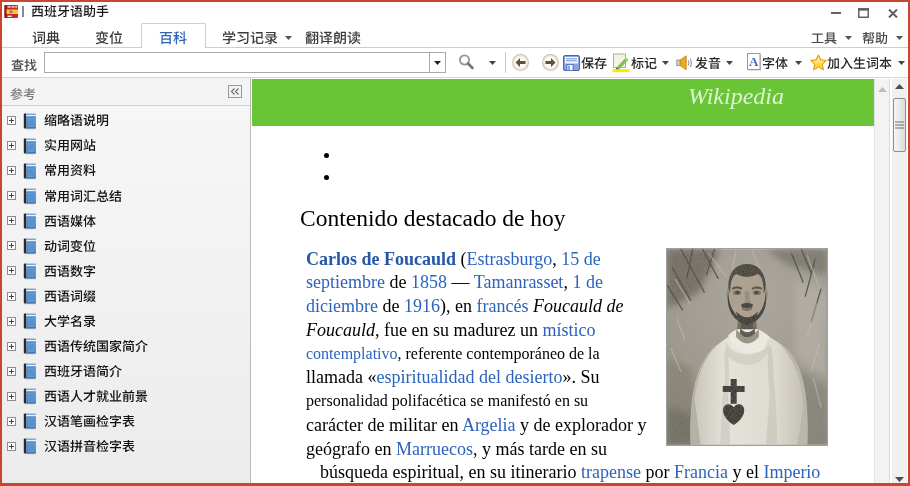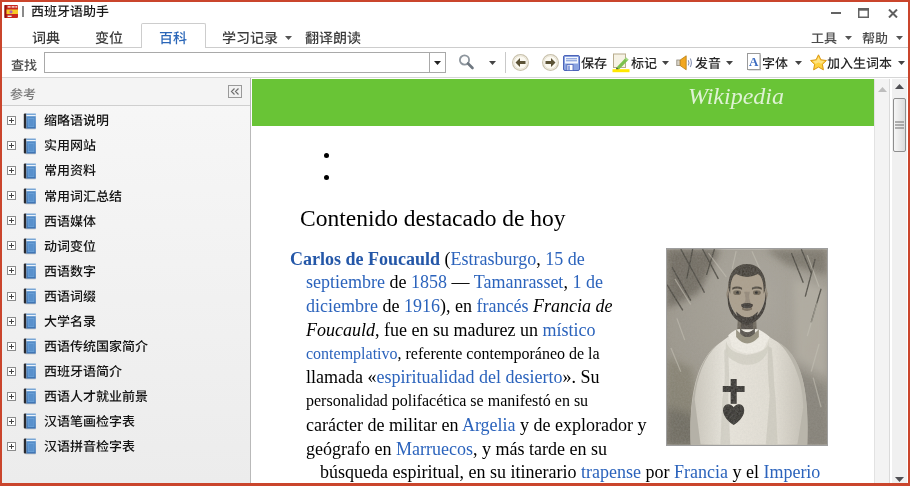--- a/index.html
+++ b/index.html
@@ -448,23 +448,23 @@
 <rect x="5.6" y="5.9" width="5" height="7.3" fill="#5890cc"></rect>
 </svg>
 <svg style="position:absolute;left:43.5px;top:438.2px;" width="92.0" height="16.9" viewBox="0 -13.0 92.0 16.9">
     <path d="M4.7 -10.1H11V-8.9H4.7ZM6.3 -9Q6.8 -6.9 7.6 -5.1Q8.4 -3.4 9.7 -2Q10.9 -0.7 12.7 0Q12.5 0.1 12.4 0.3Q12.2 0.5 12.1 0.7Q11.9 0.9 11.8 1Q10 0.2 8.7 -1.2Q7.4 -2.6 6.6 -4.6Q5.7 -6.5 5.2 -8.8ZM10.8 -10.1H11L11.2 -10.1L11.9 -9.9Q11.6 -7.5 11 -5.8Q10.3 -4 9.3 -2.7Q8.4 -1.3 7.1 -0.4Q5.9 0.5 4.5 1.1Q4.3 0.8 4.1 0.5Q3.9 0.2 3.7 0Q5.1 -0.4 6.3 -1.3Q7.4 -2.1 8.3 -3.3Q9.2 -4.5 9.9 -6.2Q10.5 -7.8 10.8 -9.8ZM1.1 -9.9 1.8 -10.8Q2.2 -10.6 2.7 -10.3Q3.1 -10.1 3.6 -9.9Q4 -9.6 4.3 -9.4L3.6 -8.4Q3.3 -8.6 2.9 -8.9Q2.5 -9.2 2 -9.4Q1.6 -9.7 1.1 -9.9ZM0.5 -6.3 1.1 -7.2Q1.5 -7.1 2 -6.9Q2.5 -6.6 2.9 -6.4Q3.3 -6.1 3.6 -5.9L3 -4.9Q2.7 -5.1 2.3 -5.4Q1.9 -5.6 1.4 -5.9Q0.9 -6.1 0.5 -6.3ZM0.9 0.1Q1.2 -0.4 1.6 -1.1Q2.1 -1.8 2.5 -2.5Q2.9 -3.3 3.3 -4.1L4.2 -3.2Q3.8 -2.6 3.4 -1.8Q3 -1.1 2.6 -0.4Q2.2 0.3 1.8 0.9Z M17.6 -10.5H25.1V-9.4H17.6ZM17.1 -5.6H25.5V-4.5H17.1ZM18.2 -3.6H24.7V1.1H23.4V-2.5H19.3V1.1H18.2ZM18.8 -0.5H23.9V0.6H18.8ZM20.2 -10.1 21.5 -10Q21.3 -9.2 21.1 -8.2Q20.9 -7.3 20.7 -6.4Q20.5 -5.6 20.4 -5H19.1Q19.2 -5.4 19.4 -6.1Q19.5 -6.7 19.7 -7.4Q19.9 -8.1 20 -8.8Q20.1 -9.5 20.2 -10.1ZM18 -8.2H23.4V-7.1H18ZM23.1 -8.2H23.2L23.4 -8.2L24.3 -8.2Q24.2 -7.4 24.2 -6.6Q24.1 -5.7 24 -5L22.8 -5.1Q22.9 -5.6 22.9 -6.1Q23 -6.7 23 -7.2Q23.1 -7.7 23.1 -8.1ZM14.1 -9.9 14.9 -10.7Q15.3 -10.4 15.7 -10.1Q16.1 -9.7 16.4 -9.4Q16.8 -9 17 -8.7L16.1 -7.9Q15.9 -8.2 15.6 -8.5Q15.3 -8.9 14.9 -9.3Q14.5 -9.6 14.1 -9.9ZM13.5 -6.9H15.9V-5.7H13.5ZM15.3 0.8 15.1 -0.3 15.4 -0.8 17.8 -2.4Q17.8 -2.1 17.9 -1.8Q18 -1.5 18.1 -1.3Q17.3 -0.7 16.8 -0.3Q16.2 0 16 0.2Q15.7 0.5 15.5 0.6Q15.4 0.7 15.3 0.8ZM15.3 0.8Q15.3 0.7 15.2 0.4Q15 0.2 14.9 0Q14.8 -0.2 14.7 -0.3Q14.9 -0.4 15 -0.7Q15.2 -0.9 15.2 -1.4V-6.9H16.4V-0.4Q16.4 -0.4 16.2 -0.3Q16.1 -0.1 15.8 0.1Q15.6 0.2 15.5 0.4Q15.3 0.6 15.3 0.8Z M26.3 -4.2Q27.1 -4.4 28.1 -4.7Q29.2 -5 30.2 -5.3L30.4 -4.2Q29.4 -3.9 28.4 -3.6Q27.4 -3.3 26.6 -3ZM26.5 -8.4H30.4V-7.3H26.5ZM28 -11H29.2V-0.4Q29.2 0 29.1 0.3Q29 0.6 28.7 0.8Q28.4 0.9 28 1Q27.6 1 27 1Q27 0.8 26.9 0.4Q26.8 0.1 26.6 -0.2Q27 -0.2 27.3 -0.2Q27.7 -0.2 27.8 -0.2Q27.9 -0.2 27.9 -0.3Q28 -0.3 28 -0.4ZM31.1 -8.3H38.1V-7.1H31.1ZM30.7 -4.8H38.4V-3.6H30.7ZM35.4 -7.9H36.7V1H35.4ZM31.8 -10.5 32.9 -10.9Q33.1 -10.6 33.3 -10.2Q33.5 -9.8 33.7 -9.4Q33.9 -9 34 -8.7L32.9 -8.2Q32.8 -8.5 32.6 -8.9Q32.5 -9.3 32.2 -9.7Q32 -10.1 31.8 -10.5ZM36.5 -11 37.8 -10.5Q37.5 -10 37.2 -9.5Q37 -9 36.7 -8.6Q36.5 -8.1 36.2 -7.7L35.2 -8.1Q35.4 -8.5 35.7 -9Q35.9 -9.5 36.1 -10Q36.3 -10.5 36.5 -11ZM32.6 -7.9H33.8V-4.7Q33.8 -4 33.7 -3.2Q33.6 -2.4 33.3 -1.7Q33.1 -0.9 32.5 -0.2Q32 0.6 31.2 1.2Q31.1 1 31 0.9Q30.8 0.7 30.7 0.5Q30.5 0.4 30.4 0.3Q31.1 -0.2 31.6 -0.8Q32 -1.5 32.2 -2.1Q32.4 -2.8 32.5 -3.5Q32.6 -4.2 32.6 -4.8Z M40.4 -9.9H50.7V-8.7H40.4ZM39.7 -6.8H51.3V-5.7H39.7ZM42.2 -2.6H48.9V-1.6H42.2ZM42.2 -0.4H48.9V0.6H42.2ZM41.4 -4.7H49.7V1.1H48.4V-3.7H42.6V1.1H41.4ZM47.7 -8.8 49.1 -8.5Q48.9 -8.1 48.7 -7.7Q48.6 -7.3 48.4 -7Q48.2 -6.7 48 -6.4L46.9 -6.7Q47 -7 47.2 -7.4Q47.3 -7.7 47.5 -8.1Q47.6 -8.5 47.7 -8.8ZM42.1 -8.5 43.3 -8.7Q43.6 -8.3 43.8 -7.8Q44 -7.3 44.1 -6.9L42.8 -6.6Q42.8 -7 42.6 -7.5Q42.4 -8 42.1 -8.5ZM44.5 -10.9 45.8 -11.1Q46 -10.7 46.2 -10.3Q46.4 -9.9 46.5 -9.6L45.1 -9.3Q45.1 -9.6 44.9 -10.1Q44.7 -10.5 44.5 -10.9Z M52.6 -8.6H56.5V-7.4H52.6ZM54.2 -11H55.3V1.1H54.2ZM54.2 -7.8 54.9 -7.5Q54.7 -6.7 54.5 -5.9Q54.4 -5.1 54.1 -4.3Q53.9 -3.5 53.6 -2.8Q53.3 -2.2 53 -1.7Q52.9 -1.9 52.8 -2.1Q52.7 -2.3 52.6 -2.5Q52.5 -2.8 52.4 -2.9Q52.7 -3.3 52.9 -3.9Q53.2 -4.5 53.4 -5.1Q53.7 -5.8 53.9 -6.5Q54 -7.1 54.2 -7.8ZM55.3 -7Q55.4 -6.8 55.6 -6.5Q55.8 -6.2 56.1 -5.8Q56.3 -5.4 56.5 -5.1Q56.7 -4.8 56.8 -4.6L56.1 -3.8Q56 -4 55.8 -4.4Q55.6 -4.8 55.4 -5.2Q55.2 -5.6 55 -6Q54.8 -6.3 54.7 -6.5ZM60.6 -10.6Q60.9 -10.1 61.4 -9.6Q61.9 -9.1 62.4 -8.6Q62.9 -8.1 63.5 -7.7Q64.1 -7.3 64.7 -7Q64.5 -6.9 64.4 -6.7Q64.3 -6.5 64.2 -6.3Q64.1 -6 64 -5.9Q63.3 -6.4 62.4 -7.1Q61.6 -7.7 60.9 -8.5Q60.2 -9.3 59.7 -10ZM60 -11.1 61.1 -10.7Q60.6 -9.7 59.9 -8.8Q59.2 -7.9 58.3 -7.1Q57.5 -6.3 56.7 -5.7Q56.6 -5.8 56.5 -6Q56.4 -6.2 56.2 -6.4Q56.1 -6.6 56 -6.7Q56.8 -7.2 57.5 -7.9Q58.3 -8.6 58.9 -9.4Q59.6 -10.2 60 -11.1ZM58.1 -7H62.6V-5.9H58.1ZM57.1 -4.6 58.1 -4.8Q58.3 -4.3 58.4 -3.8Q58.6 -3.2 58.7 -2.7Q58.9 -2.1 58.9 -1.7L57.9 -1.4Q57.9 -1.9 57.7 -2.4Q57.6 -2.9 57.5 -3.5Q57.3 -4.1 57.1 -4.6ZM59.6 -4.9 60.6 -5.1Q60.7 -4.6 60.8 -4Q61 -3.5 61 -2.9Q61.1 -2.4 61.2 -2L60.1 -1.8Q60.1 -2.3 60 -2.8Q60 -3.3 59.9 -3.9Q59.7 -4.5 59.6 -4.9ZM62.8 -5.1 63.9 -4.8Q63.6 -4 63.3 -3.2Q62.9 -2.3 62.5 -1.5Q62.1 -0.7 61.8 -0.1L60.9 -0.4Q61.1 -0.9 61.4 -1.4Q61.7 -2 61.9 -2.7Q62.2 -3.3 62.4 -3.9Q62.7 -4.5 62.8 -5.1ZM56.5 -0.6H64.2V0.5H56.5Z M68 -7.2H74.1V-6.1H68ZM65.9 -4H77.1V-2.8H65.9ZM70.8 -4.7H72.2V-0.4Q72.2 0.1 72 0.4Q71.8 0.7 71.4 0.9Q71 1 70.5 1Q69.9 1.1 69.1 1.1Q69 0.9 68.9 0.7Q68.8 0.4 68.7 0.2Q68.6 -0 68.5 -0.2Q68.9 -0.2 69.4 -0.2Q69.8 -0.1 70.1 -0.2Q70.4 -0.2 70.5 -0.2Q70.7 -0.2 70.8 -0.2Q70.8 -0.3 70.8 -0.4ZM73.7 -7.2H74L74.3 -7.3L75.2 -6.6Q74.7 -6.2 74.1 -5.7Q73.5 -5.2 72.8 -4.7Q72.2 -4.3 71.5 -4Q71.4 -4.2 71.2 -4.4Q71 -4.6 70.8 -4.7Q71.4 -5 71.9 -5.4Q72.5 -5.8 72.9 -6.2Q73.4 -6.6 73.7 -7ZM66 -9.7H77V-6.9H75.7V-8.5H67.2V-6.9H66ZM70.4 -10.7 71.6 -11.1Q71.9 -10.7 72.2 -10.3Q72.4 -9.9 72.5 -9.5L71.2 -9.1Q71.1 -9.4 70.9 -9.9Q70.7 -10.3 70.4 -10.7Z M79.3 -9.9H89.8V-8.9H79.3ZM80 -7.9H89.2V-6.9H80ZM78.8 -6H90.2V-4.9H78.8ZM83.8 -11H85.1V-5.1H83.8ZM83.6 -5.7 84.7 -5.2Q84.2 -4.6 83.6 -4.1Q82.9 -3.5 82.2 -3Q81.5 -2.6 80.7 -2.2Q79.9 -1.8 79.2 -1.5Q79.1 -1.6 79 -1.8Q78.8 -2 78.7 -2.2Q78.5 -2.4 78.4 -2.5Q79.1 -2.7 79.9 -3.1Q80.6 -3.4 81.3 -3.8Q82 -4.3 82.6 -4.7Q83.2 -5.2 83.6 -5.7ZM85.4 -5.4Q85.8 -4.2 86.6 -3.2Q87.3 -2.2 88.3 -1.5Q89.3 -0.7 90.6 -0.4Q90.5 -0.2 90.3 -0Q90.2 0.1 90 0.3Q89.9 0.5 89.8 0.7Q88.4 0.3 87.4 -0.6Q86.3 -1.4 85.5 -2.5Q84.8 -3.7 84.3 -5.1ZM88.9 -4.5 89.9 -3.8Q89.3 -3.2 88.5 -2.7Q87.7 -2.2 87 -1.8L86.2 -2.5Q86.7 -2.8 87.1 -3.1Q87.6 -3.5 88.1 -3.8Q88.6 -4.2 88.9 -4.5ZM81.2 1.1 81.1 0 81.6 -0.4 85.5 -1.5Q85.5 -1.3 85.6 -1Q85.7 -0.6 85.7 -0.4Q84.3 -0 83.5 0.2Q82.7 0.5 82.2 0.7Q81.7 0.8 81.5 0.9Q81.3 1 81.2 1.1ZM81.2 1.1Q81.1 0.9 81.1 0.7Q81 0.5 80.9 0.3Q80.7 0.1 80.6 -0Q80.8 -0.1 81 -0.3Q81.2 -0.6 81.2 -1V-3.5H82.5V-0Q82.5 -0 82.4 0Q82.2 0.1 82 0.2Q81.8 0.4 81.6 0.5Q81.4 0.7 81.3 0.8Q81.2 1 81.2 1.1Z" fill="#141414"></path>
   </svg>
 <div class="abs" style="left:252px;top:79px;width:622px;height:47px;background:#69c436"></div>
 <div class="abs ser" style="right:49px;top:82px;width:250px;font-style:italic;font-size:24px;color:#dff2d4;text-align:center;line-height:28px">Wikipedia</div>
 <div class="abs" style="left:324px;top:153px;width:5px;height:5px;border-radius:50%;background:#000"></div>
 <div class="abs" style="left:324px;top:174.5px;width:5px;height:5px;border-radius:50%;background:#000"></div>
 <div class="abs ser" style="left:300px;top:205px;font-size:23.5px;font-weight:normal;color:#000;white-space:nowrap">Contenido destacado de hoy</div>
-<div class="abs ser" style="left:290px;top:247.5px;font-size:18px;line-height:22px;color:#000;white-space:nowrap"><b style="color:#2457a8">Carlos de Foucauld</b> (<a>Estrasburgo</a>, <a>15 de</a></div>
+<div class="abs ser" style="left:306px;top:247.5px;font-size:18px;line-height:22px;color:#000;white-space:nowrap"><b style="color:#2457a8">Carlos de Foucauld</b> (<a>Estrasburgo</a>, <a>15 de</a></div>
 <div class="abs ser" style="left:306px;top:271.2px;font-size:18px;line-height:22px;color:#000;white-space:nowrap"><a>septiembre</a> de <a>1858</a> — <a>Tamanrasset</a>, <a>1 de</a></div>
-<div class="abs ser" style="left:306px;top:295.0px;font-size:18px;line-height:22px;color:#000;white-space:nowrap"><a>diciembre</a> de <a>1916</a>), en <a>francés</a> <i>Francia de</i></div>
+<div class="abs ser" style="left:306px;top:295.0px;font-size:18px;line-height:22px;color:#000;white-space:nowrap"><a>diciembre</a> de <a>1916</a>), en <a>francés</a> <i>Foucauld de</i></div>
 <div class="abs ser" style="left:306px;top:318.7px;font-size:18px;line-height:22px;color:#000;white-space:nowrap"><i>Foucauld</i>, fue en su madurez un <a>místico</a></div>
 <div class="abs ser" style="left:306px;top:342.5px;font-size:16px;line-height:22px;color:#000;white-space:nowrap"><a>contemplativo</a>, referente contemporáneo de la</div>
 <div class="abs ser" style="left:306px;top:366.2px;font-size:18px;line-height:22px;color:#000;white-space:nowrap">llamada «<a>espiritualidad del desierto</a>». Su</div>
 <div class="abs ser" style="left:306px;top:390.0px;font-size:16px;line-height:22px;color:#000;white-space:nowrap">personalidad polifacética se manifestó en su</div>
 <div class="abs ser" style="left:306px;top:413.7px;font-size:18px;line-height:22px;color:#000;white-space:nowrap">carácter de militar en <a>Argelia</a> y de explorador y</div>
 <div class="abs ser" style="left:306px;top:437.5px;font-size:18px;line-height:22px;color:#000;white-space:nowrap">geógrafo en <a>Marruecos</a>, y más tarde en su</div>
 <div class="abs ser" style="left:320px;top:461.2px;font-size:18px;line-height:22px;color:#000;white-space:nowrap">búsqueda espiritual, en su itinerario <a>trapense</a> por <a>Francia</a> y el <a>Imperio</a></div>
 <svg class="abs" style="left:666px;top:248px;border:1px solid #9e9e9e" width="162" height="198" viewBox="0 0 162 198">
 <defs>
 <filter id="nz">

